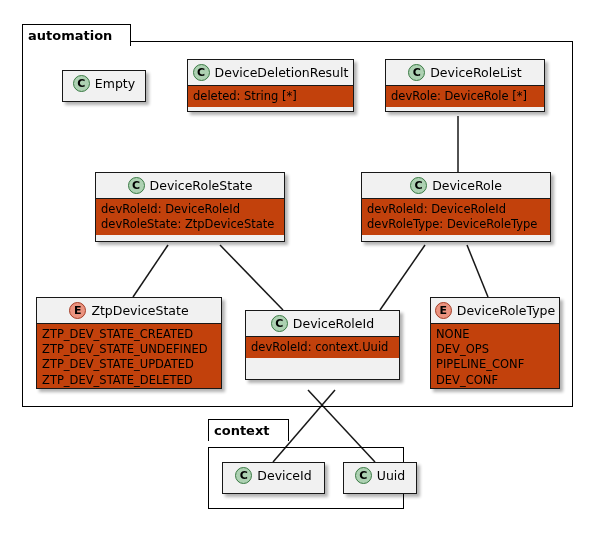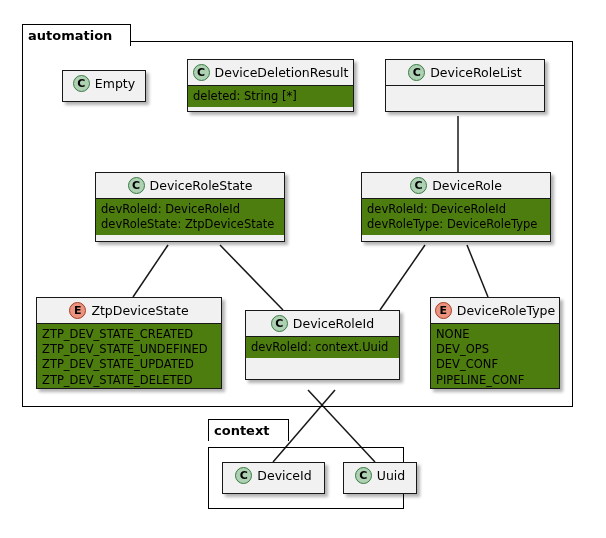--- a/index.html
+++ b/index.html
@@ -93,21 +93,21 @@
     border: 1.3px solid #A43D26;
     color: #000000;
   }
   .node-title {
     font-size: 12.5px;
     color: #000000;
     line-height: 1.1;
   }
   .node-body {
     padding: 3px 5px 3px 5px;
-    background: #4d7c0f;
+    background: #c2410c;
   }
   .attr {
     font-size: 11.5px;
     color: #000000;
     line-height: 1.32;
     white-space: nowrap;
   }
 </style>
 </head>
 <body>
@@ -157,20 +157,23 @@
     </div>
     <div class="node-body">
       <div class="attr">deleted: String [*]</div>
     </div>
   </div>
 
   <div class="node has-body" style="left:385px; top:59px; width:160px; height:53px;">
     <div class="node-header">
       <span class="stereo cls">C</span>
       <span class="node-title">DeviceRoleList</span>
+    </div>
+    <div class="node-body">
+      <div class="attr">devRole: DeviceRole [*]</div>
     </div>
   </div>
 
   <div class="node has-body" style="left:95px; top:172px; width:190px; height:70px;">
     <div class="node-header">
       <span class="stereo cls">C</span>
       <span class="node-title">DeviceRoleState</span>
     </div>
     <div class="node-body">
       <div class="attr">devRoleId: DeviceRoleId</div>
@@ -213,22 +216,22 @@
   </div>
 
   <div class="node has-body" style="left:430px; top:297px; width:130px; height:92px;">
     <div class="node-header">
       <span class="stereo enm">E</span>
       <span class="node-title">DeviceRoleType</span>
     </div>
     <div class="node-body">
       <div class="attr">NONE</div>
       <div class="attr">DEV_OPS</div>
+      <div class="attr">PIPELINE_CONF</div>
       <div class="attr">DEV_CONF</div>
-      <div class="attr">PIPELINE_CONF</div>
     </div>
   </div>
 
   <div class="node" style="left:222px; top:462px; width:103px; height:32px;">
     <div class="node-header">
       <span class="stereo cls">C</span>
       <span class="node-title">DeviceId</span>
     </div>
   </div>
 

